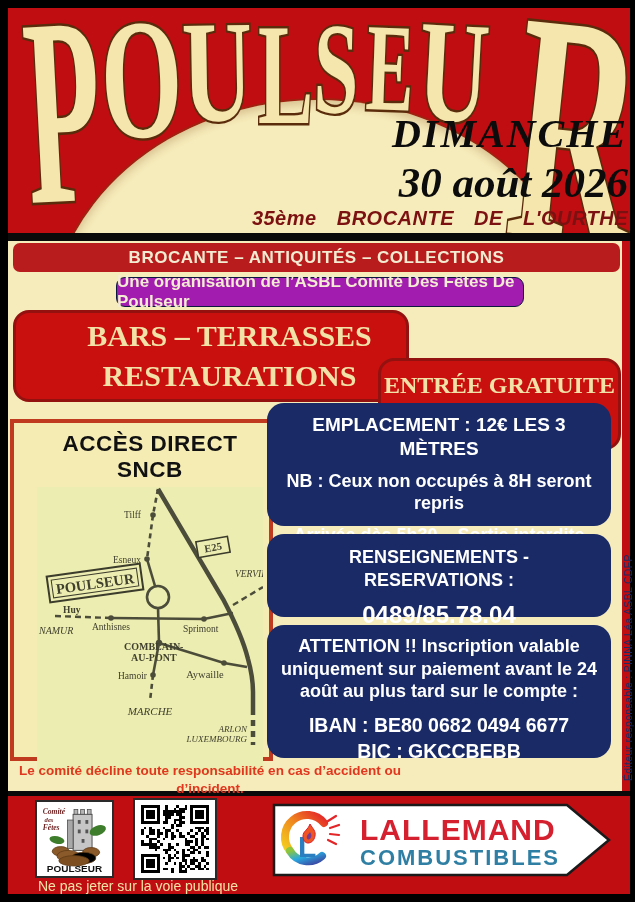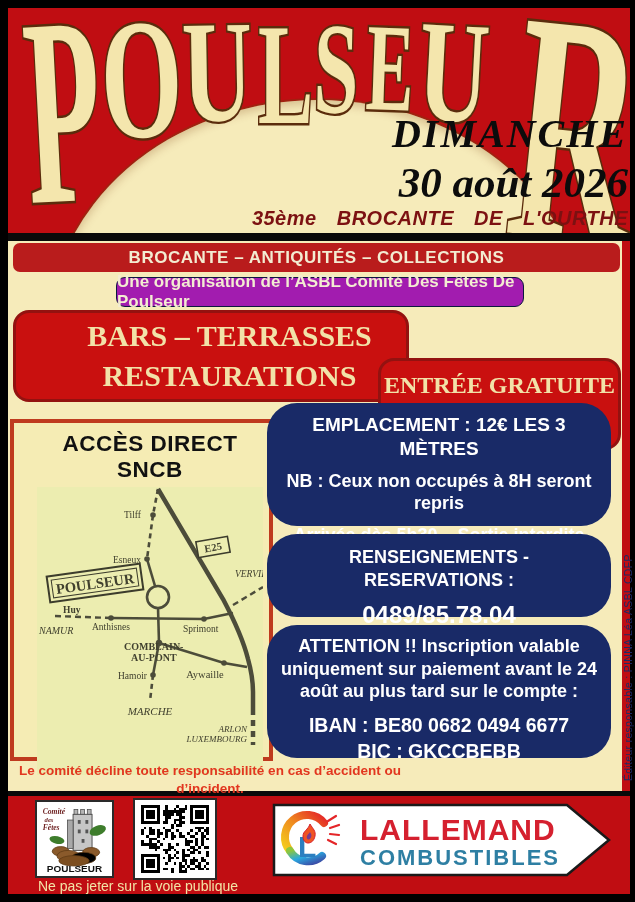--- a/index.html
+++ b/index.html
@@ -17,21 +17,21 @@
   
   .bar8{height:8px;background:#0a0a0a;flex:0 0 auto;}
   .bar5{height:5px;background:#0a0a0a;flex:0 0 auto;}
   
   .body{position:relative;height:550px;margin-right:8px;background:#f6ebba;flex:0 0 auto;}
   .banner1{position:absolute;left:5px;top:2px;width:607px;height:29px;background:#b91c1c;border-radius:7px;color:#f3ecd2;font-weight:700;font-size:17px;display:flex;align-items:center;justify-content:center;letter-spacing:.5px;}
   .banner2{position:absolute;left:108px;top:36px;width:406px;height:28px;background:#a21caf;border-radius:9px;border:1px solid #0c1840;color:#f3ecd2;font-weight:700;font-size:17px;display:flex;align-items:center;justify-content:center;}
   .redbox{position:absolute;top:69px;height:86px;background:#c9100f;border:3px solid #931210;border-radius:16px;color:#f2e2a8;font-family:"Liberation Serif",serif;font-weight:700;display:flex;flex-direction:column;align-items:center;justify-content:space-evenly;text-align:center;}
   .redbox.left{left:5px;width:353px;font-size:30px;padding-left:37px;}
   .redbox.right{left:370px;width:237px;font-size:24px;margin-top:48px;}
-  .bluebox{position:absolute;left:259px;width:344px;background:#192a67;border-radius:30px;color:#fff;font-weight:700;text-align:center;box-sizing:border-box;padding:10px 12px;}
+  .bluebox{position:absolute;left:259px;width:344px;background:#192a67;border-radius:17px;color:#fff;font-weight:700;text-align:center;box-sizing:border-box;padding:10px 12px;}
   .bluebox p{margin:0 0 9px 0;font-size:18px;line-height:1.25;}
   .bluebox p:last-child{margin-bottom:0;}
   .bb1{top:162px;height:123px;}
   .bb1 p.first{font-size:19px;}
   .bb2{top:293px;height:83px;padding-top:12px;}
   .bb2 .phone{font-size:24px;line-height:1.25;margin:2px 0 0 0;}
   .bb3{top:384px;height:133px;padding-top:10px;}
   .bb3 .acct{font-size:19.5px;margin:10px 0 0 0;}
   .bb3 .acct2{font-size:19.5px;margin:2px 0 0 0;}
   

